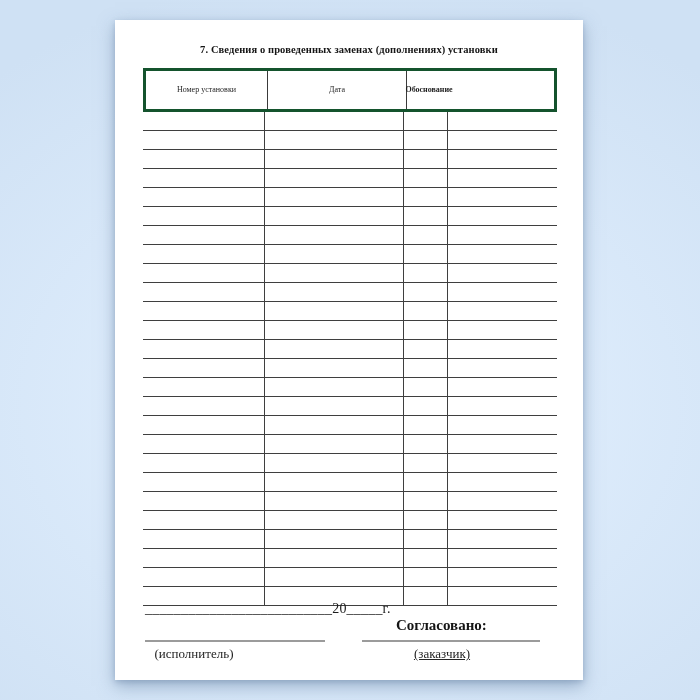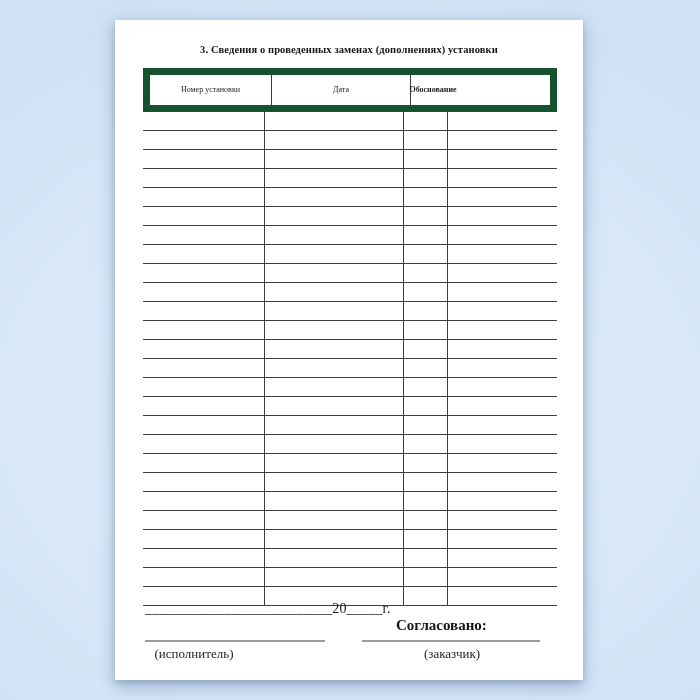--- a/index.html
+++ b/index.html
@@ -20,21 +20,21 @@
   }
   .doc-title{
     position:absolute;top:23px;left:0;width:100%;
     text-align:center;font-weight:bold;font-size:10.5px;line-height:13px;
     letter-spacing:0.1px;color:#151515;
   }
   
   .tbl{position:absolute;left:28px;top:48px;width:414px;}
   .thead{
     display:grid;grid-template-columns:122px 139px 44px 1fr;
-    height:44px;border:7px solid #14532d;box-sizing:border-box;
+    height:44px;border:3px solid #14532d;box-sizing:border-box;
   }
   .hcell{
     display:flex;align-items:center;justify-content:center;
     text-align:center;font-size:8px;line-height:1.45;color:#1e1e1e;
     border-right:1px solid #3a3a3a;white-space:pre-line;
     padding:0 4px;box-sizing:border-box;
   }
   .hcell:last-child{border-right:none;font-weight:bold;}
   .trow{
     display:grid;grid-template-columns:122px 139px 44px 1fr;
@@ -49,29 +49,29 @@
   }
   .approved{
     position:absolute;left:281px;top:597px;width:120px;
     font-size:15px;font-weight:bold;color:#151515;
   }
   .sig-line{position:absolute;top:620px;border-top:2px solid #9b9b9b;height:0;}
   .sig-line.left{left:30px;width:180px;}
   .sig-line.right{left:247px;width:178px;}
   .sig-label{position:absolute;top:626px;font-size:13px;text-align:center;color:#242424;}
   .sig-label.executor{left:34px;width:90px;}
-  .sig-label.customer{left:292px;width:90px;}
+  .sig-label.customer{left:282px;width:90px;text-decoration:underline;}
 </style>
 </head>
 <body>
 
 <div class="stage">
   <div class="page">
 
-    <div class="doc-title">3. Сведения о проведенных заменах (дополнениях) установки</div>
+    <div class="doc-title">7. Сведения о проведенных заменах (дополнениях) установки</div>
 
     <div class="tbl">
       <div class="thead">
         <div class="hcell">Номер установки</div>
         <div class="hcell">Дата</div>
         <div class="hcell">Обоснование</div>
       </div>
       <div class="tbody">
           <div class="trow">
             <div class="tcell"></div>

